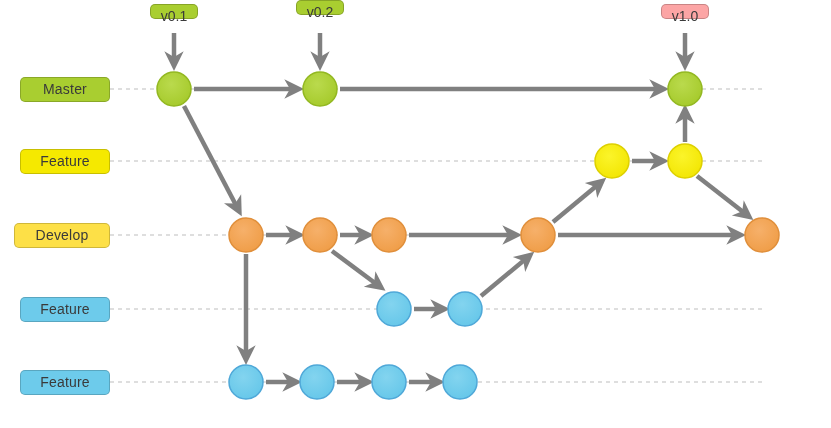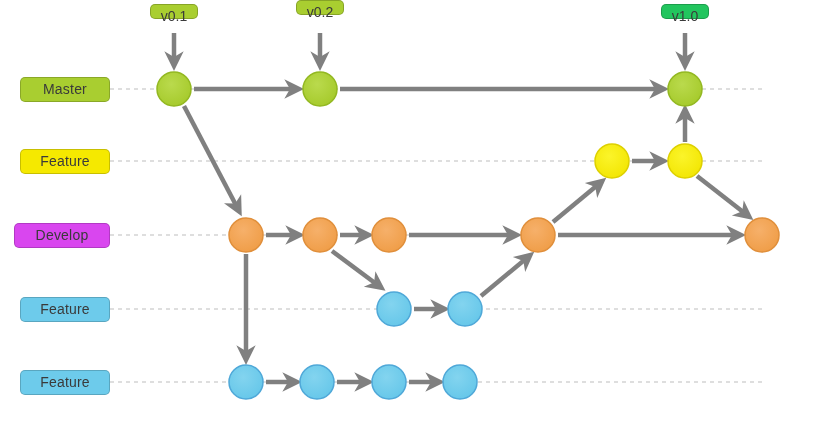--- a/index.html
+++ b/index.html
@@ -149,33 +149,33 @@
       <circle cx="460" cy="382" r="17" fill="url(#gBlue)" stroke="#4fa8d8" stroke-width="1.5"></circle>
     </g>
   </svg>
 
   <div class="lane-label" style="left:20px; top:77px; width:90px; background:#A9CE30;">
     <span>Master</span>
   </div>
   <div class="lane-label" style="left:20px; top:149px; width:90px; background:#F5E900;">
     <span>Feature</span>
   </div>
-  <div class="lane-label" style="left:14px; top:223px; width:96px; background:#d946ef;">
+  <div class="lane-label" style="left:14px; top:223px; width:96px; background:#fde047;">
     <span>Develop</span>
   </div>
   <div class="lane-label" style="left:20px; top:297px; width:90px; background:#6DCBEB;">
     <span>Feature</span>
   </div>
   <div class="lane-label" style="left:20px; top:370px; width:90px; background:#6DCBEB;">
     <span>Feature</span>
   </div>
 
   <div class="tag-label" style="left:150px; top:4px; width:48px; background:#A9CE30;">
     <span>v0.1</span>
   </div>
   <div class="tag-label" style="left:296px; top:0; width:48px; background:#A9CE30;">
     <span>v0.2</span>
   </div>
-  <div class="tag-label" style="left:661px; top:4px; width:48px; background:#22c55e;">
+  <div class="tag-label" style="left:661px; top:4px; width:48px; background:#fca5a5;">
     <span>v1.0</span>
   </div>
 
 </div>
 
 </body></html>

